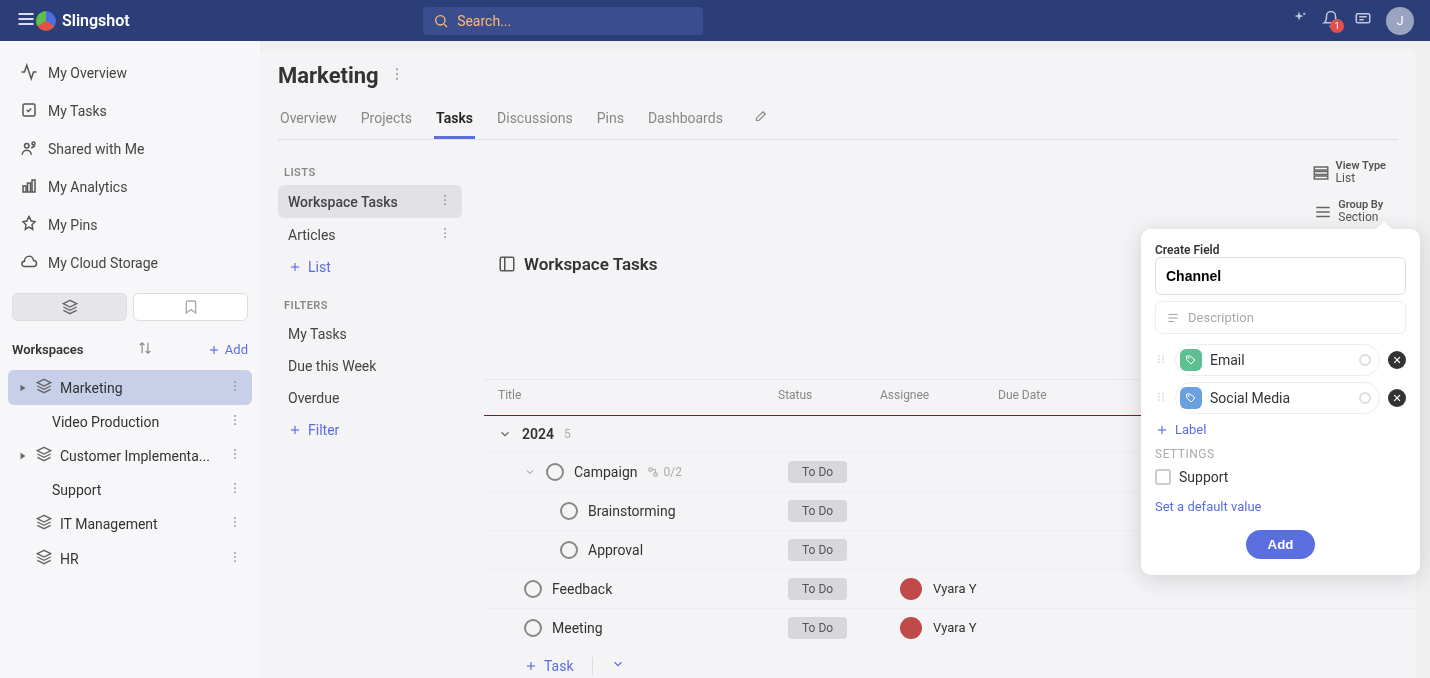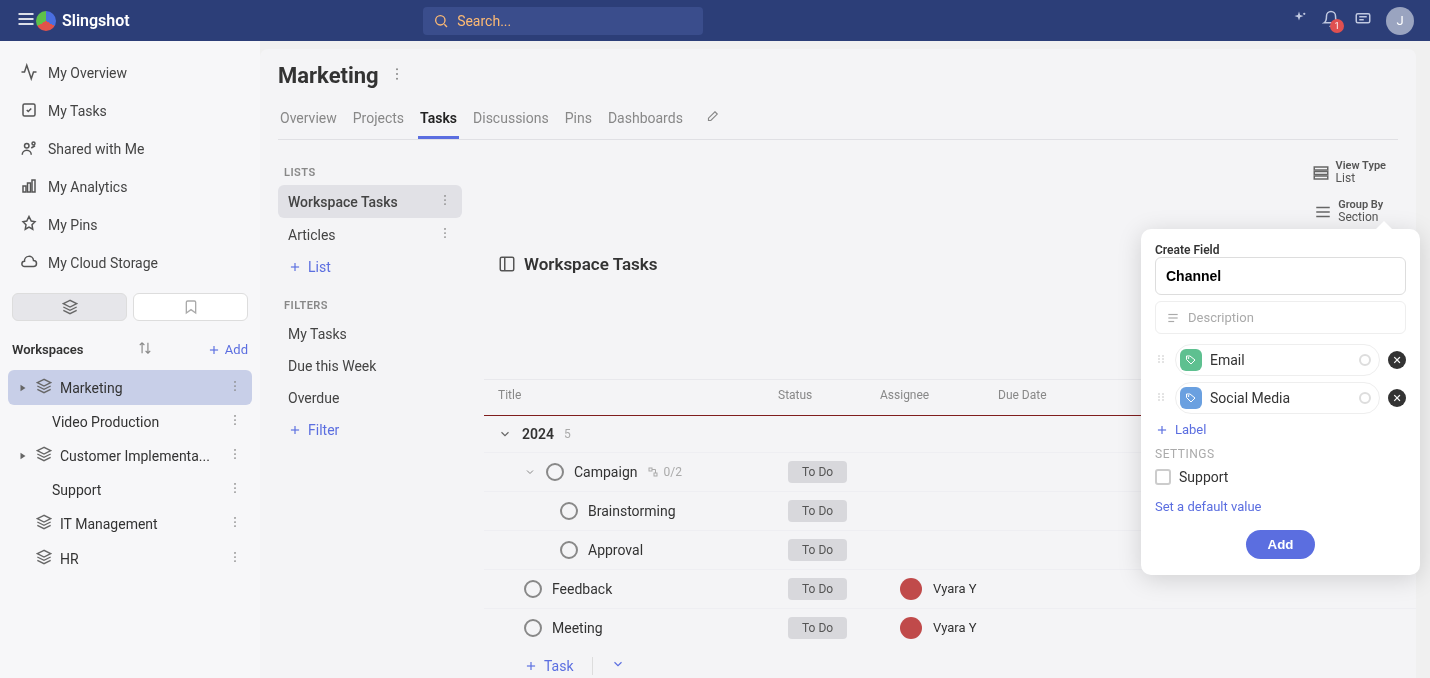--- a/index.html
+++ b/index.html
@@ -33,21 +33,21 @@
 .ws-sub { padding-left: 44px; }
 .caret { width: 10px; display: inline-flex; }
 .dots-btn { color: #888; }
 
 
 .main { flex: 1; display: flex; flex-direction: column; padding: 8px 14px 0 0; }
 .content-card { background: #f4f4f6; border-radius: 8px; padding: 0; flex: 1; display: flex; flex-direction: column; }
 .page-head { padding: 14px 18px 0 18px; }
 .page-title { display: flex; align-items: center; gap: 10px; }
 .page-title h1 { font-size: 22px; font-weight: 700; }
-.tabs { display: flex; gap: 12px; margin-top: 14px; border-bottom: 1px solid #e0e0e4; padding-bottom: 0; }
+.tabs { display: flex; gap: 20px; margin-top: 14px; border-bottom: 1px solid #e0e0e4; padding-bottom: 0; }
 .tab { padding: 8px 2px 10px 2px; color: #888; cursor: pointer; font-size: 14px; }
 .tab.active { color: #222; border-bottom: 3px solid #5b6ee0; font-weight: 600; }
 .edit-tabs { color: #888; padding: 8px; }
 
 .body-row { display: flex; flex: 1; gap: 14px; padding: 10px 0 0 10px; }
 
 
 .lists-panel { width: 200px; background: #f4f4f6; border-radius: 8px; padding: 10px 8px; }
 .lists-panel .sec-label { font-size: 11px; color: #888; letter-spacing: .5px; margin: 6px 0 6px 6px; font-weight: 600; }
 .list-item { display: flex; align-items: center; padding: 8px 10px; border-radius: 6px; cursor: pointer; color: #444; gap: 6px; }

